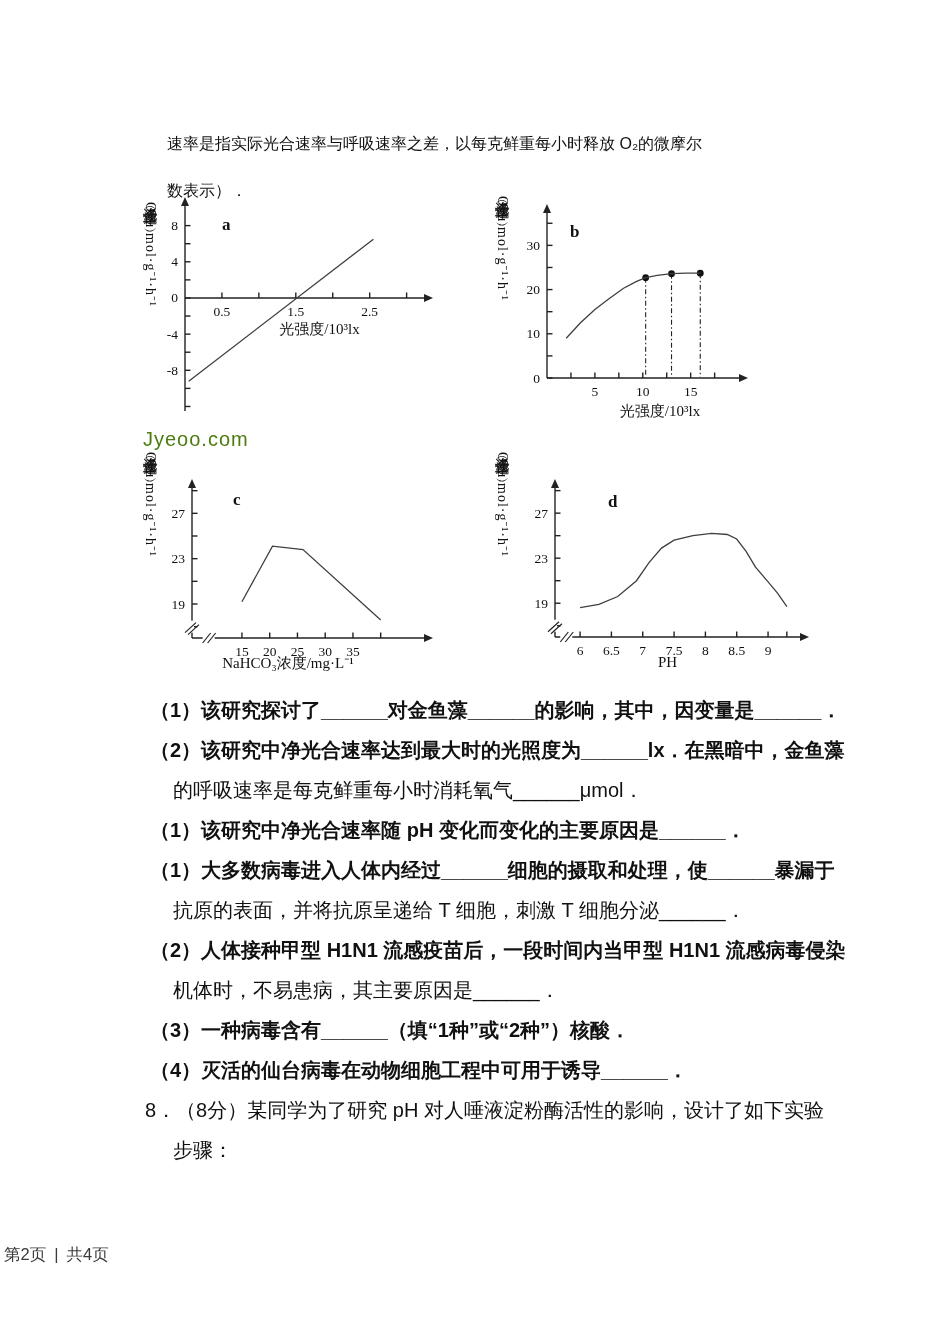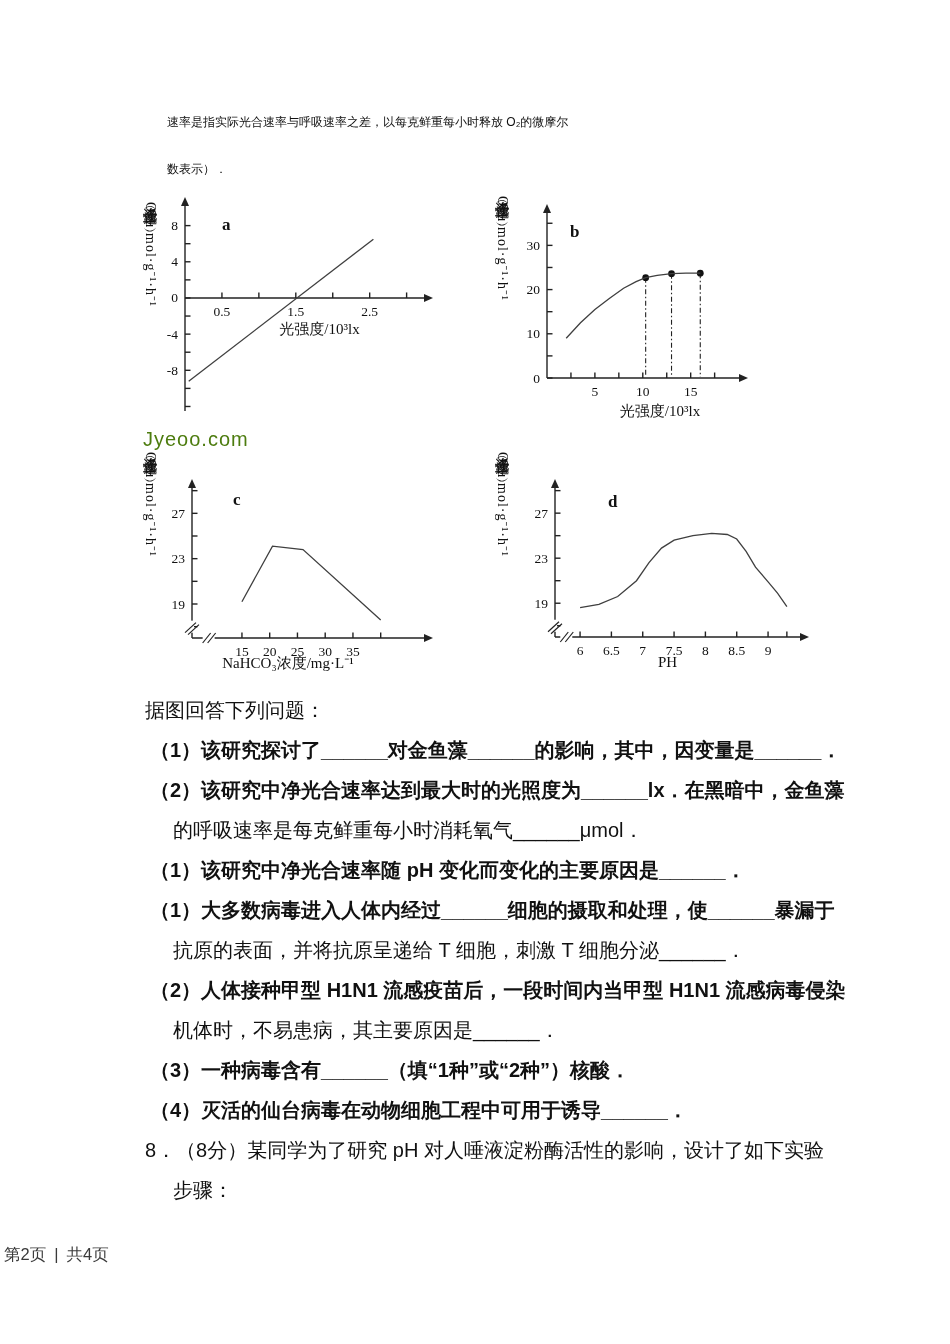--- a/index.html
+++ b/index.html
@@ -2,22 +2,22 @@
 <html><head>
 <meta charset="utf-8">
 <style>
   * { margin:0; padding:0; box-sizing:border-box; }
   html,body { background:#fff; }
   body {
     width:950px; height:1344px; position:relative; overflow:hidden;
     font-family:"Liberation Sans", sans-serif; color:#111;
   }
   
-  #intro { position:absolute; left:167px; top:99px; width:700px;
-    font-size:12px; line-height:47px; white-space:nowrap; }
+  #intro { position:absolute; left:167px; top:120px; width:700px;
+    font-size:16px; line-height:47px; white-space:nowrap; }
   
   #watermark { position:absolute; left:143px; top:428px; font-size:20px;
     color:#4d7c0f; letter-spacing:1px; font-weight:normal; }
   
   .chart-cell { position:absolute; }
   #cell-a { left:140px; top:196px; width:335px; height:245px; }
   #cell-b { left:492px; top:190px; width:335px; height:258px; }
   #cell-c { left:140px; top:446px; width:340px; height:258px; }
   #cell-d { left:492px; top:446px; width:345px; height:258px; }
   .ylab { position:absolute; left:0; top:0; height:100%; width:20px;
@@ -210,21 +210,20 @@
       <line x1="39" y1="187.74074074074073" x2="50" y2="177.74074074074073" class="br"></line>
       <rect x="48.28000000000004" y="189" width="12" height="4" class="wh"></rect>
       <line x1="48.28000000000004" y1="196" x2="56.28000000000004" y2="186" class="br"></line>
       <line x1="53.28000000000004" y1="196" x2="61.28000000000004" y2="186" class="br"></line>
       <text x="96" y="61" class="lt">d</text>
       <text x="155.5" y="221" class="xl" text-anchor="middle">PH</text>
     </svg>
 </div>
 
 <div id="questions">
-    <div class="tline ind-1">据图回答下列问题：</div>
     <div class="tline ind0">（1）该研究探讨了______对金鱼藻______的影响，其中，因变量是______．</div>
     <div class="tline ind0">（2）该研究中净光合速率达到最大时的光照度为______lx．在黑暗中，金鱼藻</div>
     <div class="tline ind1">的呼吸速率是每克鲜重每小时消耗氧气______μmol．</div>
     <div class="tline ind0">（1）该研究中净光合速率随 pH 变化而变化的主要原因是______．</div>
     <div class="tline ind0">（1）大多数病毒进入人体内经过______细胞的摄取和处理，使______暴漏于</div>
     <div class="tline ind1">抗原的表面，并将抗原呈递给 T 细胞，刺激 T 细胞分泌______．</div>
     <div class="tline ind0">（2）人体接种甲型 H1N1 流感疫苗后，一段时间内当甲型 H1N1 流感病毒侵染</div>
     <div class="tline ind1">机体时，不易患病，其主要原因是______．</div>
     <div class="tline ind0">（3）一种病毒含有______（填“1种”或“2种”）核酸．</div>
     <div class="tline ind0">（4）灭活的仙台病毒在动物细胞工程中可用于诱导______．</div>

